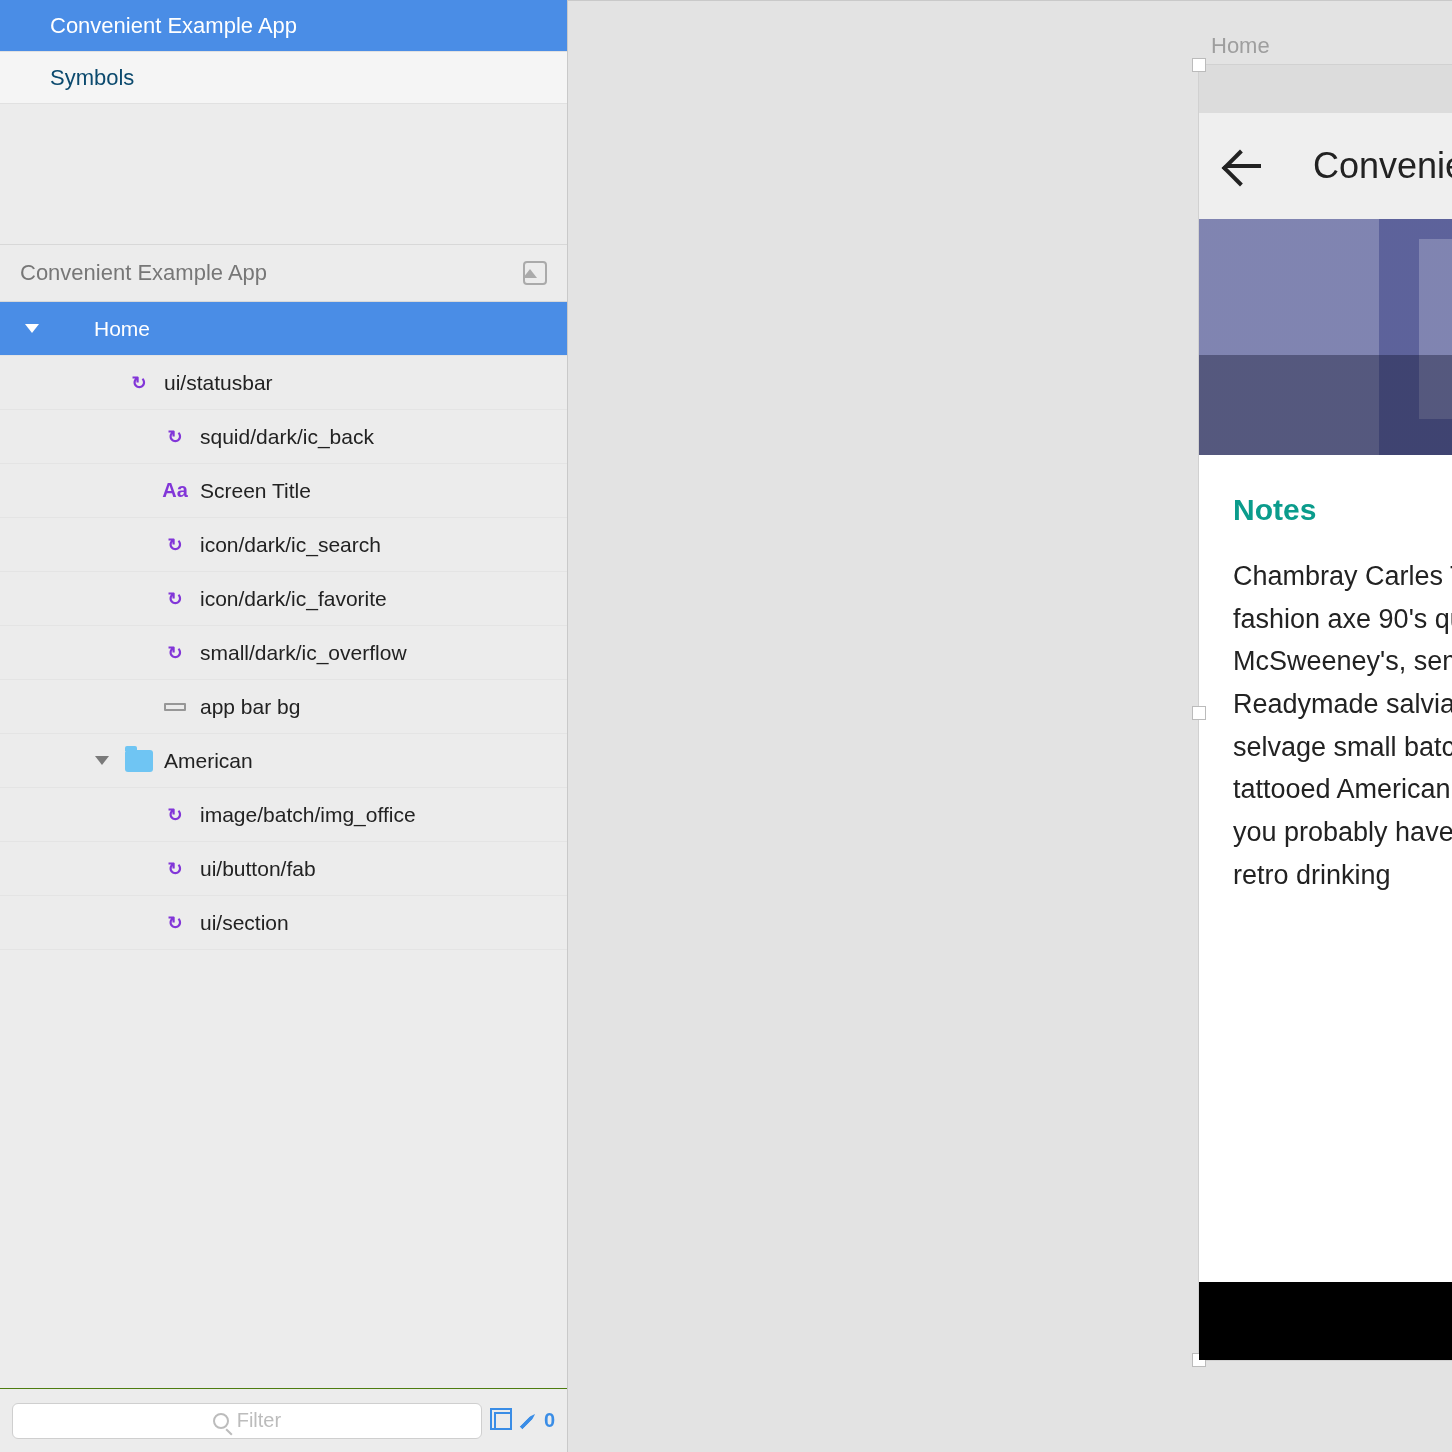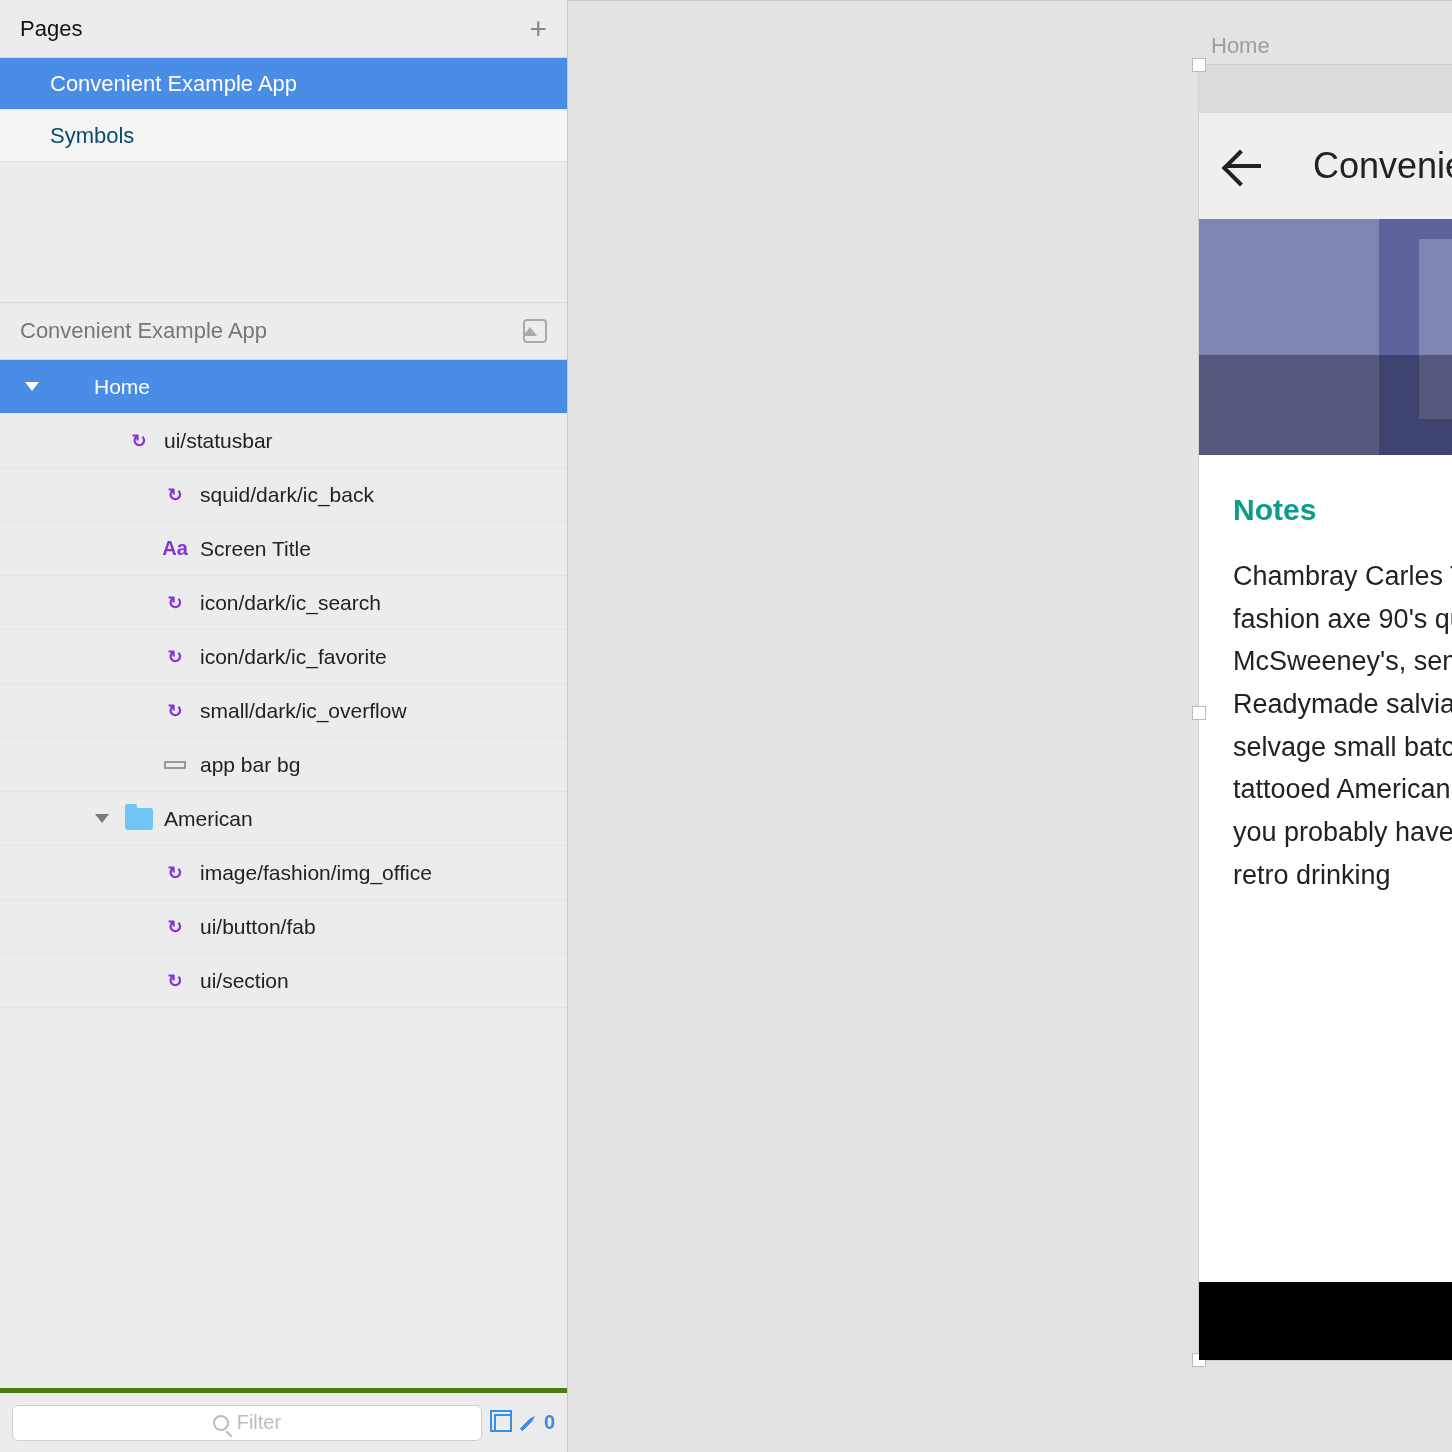--- a/index.html
+++ b/index.html
@@ -31,21 +31,21 @@
 .layer-row .disc .tri-down { border-top-color:#7a7a7a; }
 .layer-row .icon { width:34px; display:flex; justify-content:center; align-items:center; margin-right:8px; }
 .layer-row.sel { background:#4a8de6; color:#fff; }
 .layer-row.sel .disc .tri-down { border-top-color:#fff; }
 .folder { width:28px;height:22px;background:#6fc5f3;border-radius:3px;position:relative; }
 .folder:before { content:""; position:absolute;top:-4px;left:0;width:12px;height:5px;background:#6fc5f3;border-radius:2px 2px 0 0; }
 .bar-ic { width:22px;height:8px;border:2px solid #979797;border-radius:1px; }
 .sym-ic { color:#8236d8; font-weight:600; font-size:18px; }
 .aa-ic { color:#8236d8; font-weight:700; font-size:20px; }
 
-.bottom-bar { height:64px; border-top:5px solid #4d7c0f; display:flex; align-items:center; padding:0 12px; gap:12px; }
+.bottom-bar { height:64px; border-top:1px solid #4d7c0f; display:flex; align-items:center; padding:0 12px; gap:12px; }
 .filter-box { flex:1; height:36px; border:1px solid #cfcfcf; border-radius:6px; background:#fff; display:flex; align-items:center; justify-content:center; gap:8px; color:#bcbcbc; font-size:20px; }
 .mag { width:16px;height:16px;border:2px solid #bcbcbc;border-radius:50%;position:relative; }
 .mag:after { content:"";position:absolute;right:-6px;bottom:-6px;width:8px;height:2px;background:#bcbcbc;transform:rotate(45deg); }
 .bottom-ctrls { display:flex; align-items:center; gap:6px; color:#3a8de6; font-size:20px; font-weight:600; }
 .dup-ic { width:18px;height:18px;border:2px solid #3a8de6;position:relative; }
 .dup-ic:after { content:"";position:absolute;top:-6px;left:-6px;width:18px;height:18px;border:2px solid #3a8de6; }
 .pen-ic { width:20px;height:20px;transform:rotate(-45deg);background:#3a8de6;clip-path:polygon(0 40%,70% 40%,100% 50%,70% 60%,0 60%); }
 
 
 .canvas { flex:1; position:relative; background:#e3e3e3; border-top:1px solid #c9c9c9; }
@@ -75,24 +75,20 @@
 .content{padding:38px 34px;}
 .notes-title{color:#0b9c8c;font-size:30px;font-weight:600;margin-bottom:28px;}
 .body{font-size:27px;color:#222;line-height:1.58;}
 
 .blackbar{position:absolute;left:0;bottom:0;width:100%;height:78px;background:#000;}
 </style>
 </head>
 <body>
 
 <div class="left">
-  <div class="pages-header">
-    <span class="title">Pages</span>
-    <span class="plus">+</span>
-  </div>
   <div class="page-row sel">Convenient Example App</div>
   <div class="page-row unsel">Symbols</div>
   <div class="spacer1"></div>
   <div class="artboard-header">
     <span>Convenient Example App</span>
     <span class="expand">
         <span class="tri-down tri-up"></span>
       </span>
   </div>
   <div class="layer-list" id="layer-list">
@@ -169,21 +165,21 @@
           <span class="folder"></span>
         </span>
         <span>American</span>
       </div>
       <div class="layer-row">
         <span class="indent3"></span>
         <span class="disc"></span>
         <span class="icon">
           <span class="sym-ic">↻</span>
         </span>
-        <span>image/fashion/img_office</span>
+        <span>image/batch/img_office</span>
       </div>
       <div class="layer-row">
         <span class="indent3"></span>
         <span class="disc"></span>
         <span class="icon">
           <span class="sym-ic">↻</span>
         </span>
         <span>ui/button/fab</span>
       </div>
       <div class="layer-row">

